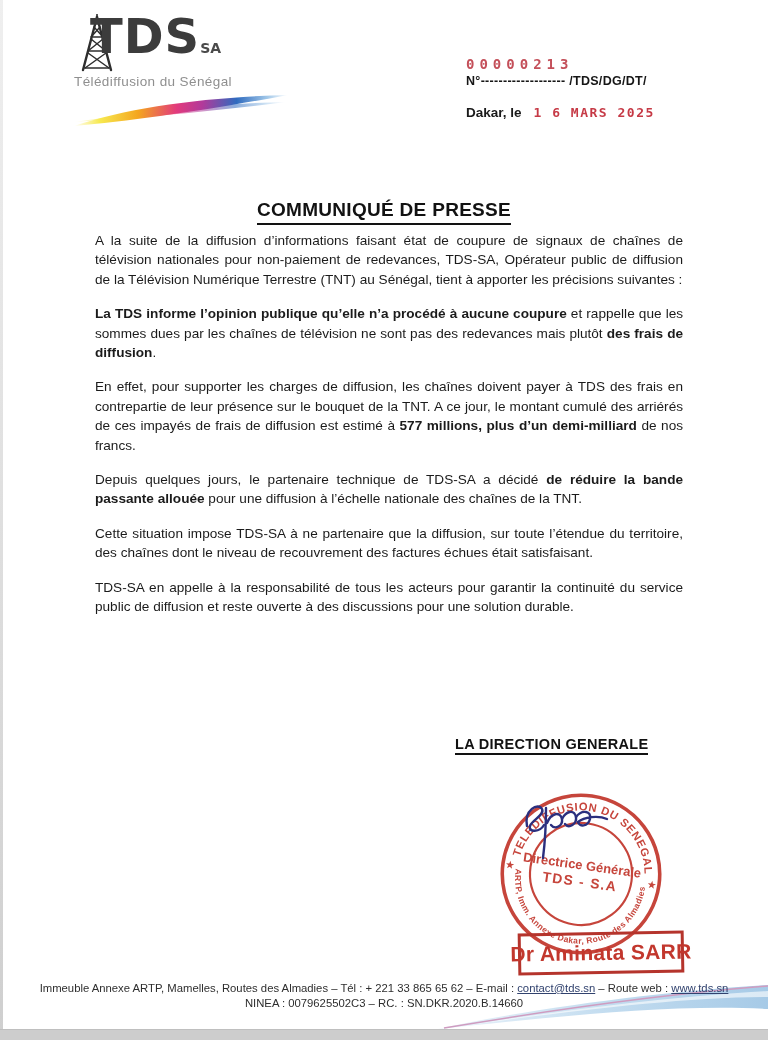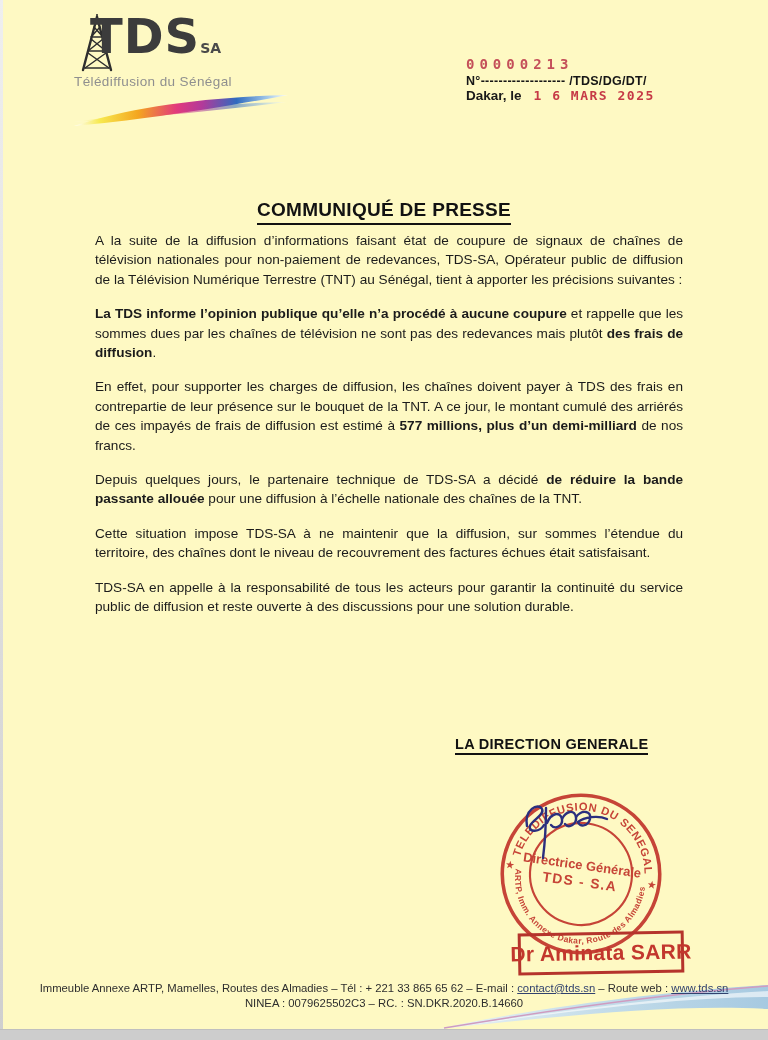--- a/index.html
+++ b/index.html
@@ -1,20 +1,20 @@
 <!DOCTYPE html>
 <html><head>
 <meta charset="utf-8">
 <style>
   * { margin:0; padding:0; box-sizing:border-box; }
   html,body { background:#e9e9e9; }
   body { font-family:"Liberation Sans", sans-serif; }
   .page {
     position:relative; width:768px; height:1040px; margin:0 auto;
-    background:#fef9c3; overflow:hidden;
+    background:#ffffff; overflow:hidden;
   }
   .photo-edge-left { position:absolute; left:0; top:0; bottom:0; width:3px;
     background:linear-gradient(#efefef,#cfcfcf); }
   .photo-strip-bottom { position:absolute; left:0; right:0; bottom:0; height:11px;
     background:#cdcdcd; border-top:1px solid #bfbfbf; }
 
   
   .logo-block { position:absolute; left:74px; top:10px; width:230px; }
   .brand-row { position:relative; height:62px; }
   .tower { position:absolute; left:2px; top:4px; }
@@ -23,21 +23,21 @@
     font-family:"DejaVu Sans", sans-serif; }
   .brand-suffix { font-size:14px; font-weight:bold; color:#4a4a4a; letter-spacing:0; }
   .tagline { margin-top:2px; font-size:13.5px; color:#8f8f8f; letter-spacing:0.4px; }
   .logo-swoosh { margin-top:4px; display:block; }
 
   
   .header-right { position:absolute; left:466px; top:56px; width:250px; }
   .serial-stamp { font-family:"DejaVu Sans Mono", monospace; font-weight:bold;
     font-size:14px; color:#c4505a; letter-spacing:5px; }
   .ref-line { margin-top:2px; font-size:12.5px; font-weight:bold; color:#161616; letter-spacing:0.3px; }
-  .place-date-row { display:flex; align-items:baseline; }
+  .place-date-row { margin-top:17px; display:flex; align-items:baseline; }
   .place-label { font-size:13.5px; font-weight:bold; color:#1a1a1a; }
   .date-stamp { margin-left:12px; font-family:"DejaVu Sans Mono", monospace;
     font-weight:bold; font-size:13px; color:#c63a46; letter-spacing:1.5px; }
 
   
   .doc-title-wrap { position:absolute; top:182px; left:0; width:100%; text-align:center;margin-top:17px; }
   .doc-title { display:inline-block; font-size:19px; font-weight:bold; color:#121212;
     letter-spacing:0.3px; border-bottom:2.5px solid #121212; padding-bottom:2px; }
 
   
@@ -118,21 +118,21 @@
 
   <div class="doc-title-wrap">
     <span class="doc-title">COMMUNIQUÉ DE PRESSE</span>
   </div>
 
   <div class="body-text">
     <p>A la suite de la diffusion d’informations faisant état de coupure de signaux de chaînes de télévision nationales pour non-paiement de redevances, TDS-SA, Opérateur public de diffusion de la Télévision Numérique Terrestre (TNT) au Sénégal, tient à apporter les précisions suivantes :</p>
     <p><span class="b">La TDS informe l’opinion publique qu’elle n’a procédé à aucune coupure</span><span> et rappelle que les sommes dues par les chaînes de télévision ne sont pas des redevances mais plutôt </span><span class="b">des frais de diffusion</span><span>.</span></p>
     <p><span>En effet, pour supporter les charges de diffusion, les chaînes doivent payer à TDS des frais en contrepartie de leur présence sur le bouquet de la TNT. A ce jour, le montant cumulé des arriérés de ces impayés de frais de diffusion est estimé à </span><span class="b">577 millions, plus d’un demi-milliard</span><span> de nos francs.</span></p>
     <p><span>Depuis quelques jours, le partenaire technique de TDS-SA a décidé </span><span class="b">de réduire la bande passante allouée</span><span> pour une diffusion à l’échelle nationale des chaînes de la TNT.</span></p>
-    <p>Cette situation impose TDS-SA à ne maintenir que la diffusion, sur sommes l’étendue du territoire, des chaînes dont le niveau de recouvrement des factures échues était satisfaisant.</p>
+    <p>Cette situation impose TDS-SA à ne partenaire que la diffusion, sur toute l’étendue du territoire, des chaînes dont le niveau de recouvrement des factures échues était satisfaisant.</p>
     <p>TDS-SA en appelle à la responsabilité de tous les acteurs pour garantir la continuité du service public de diffusion et reste ouverte à des discussions pour une solution durable.</p>
   </div>
 
   <div class="direction-heading">LA DIRECTION GENERALE</div>
 
   <svg class="seal" viewBox="0 0 190 190">
     <g fill="none" stroke="#c2372d">
       <circle cx="95" cy="95" r="88" stroke-width="4"></circle>
       <circle cx="95" cy="95" r="57" stroke-width="2.4"></circle>
     </g>

